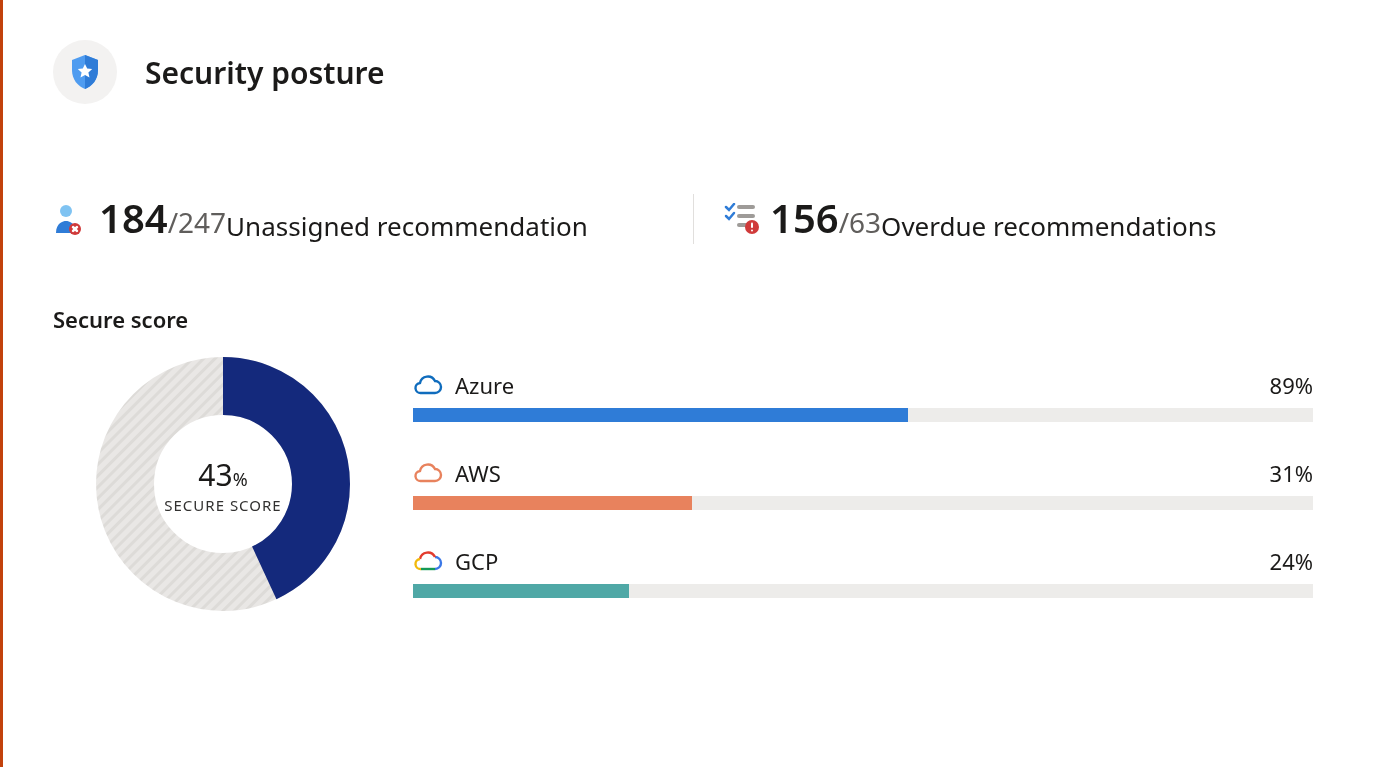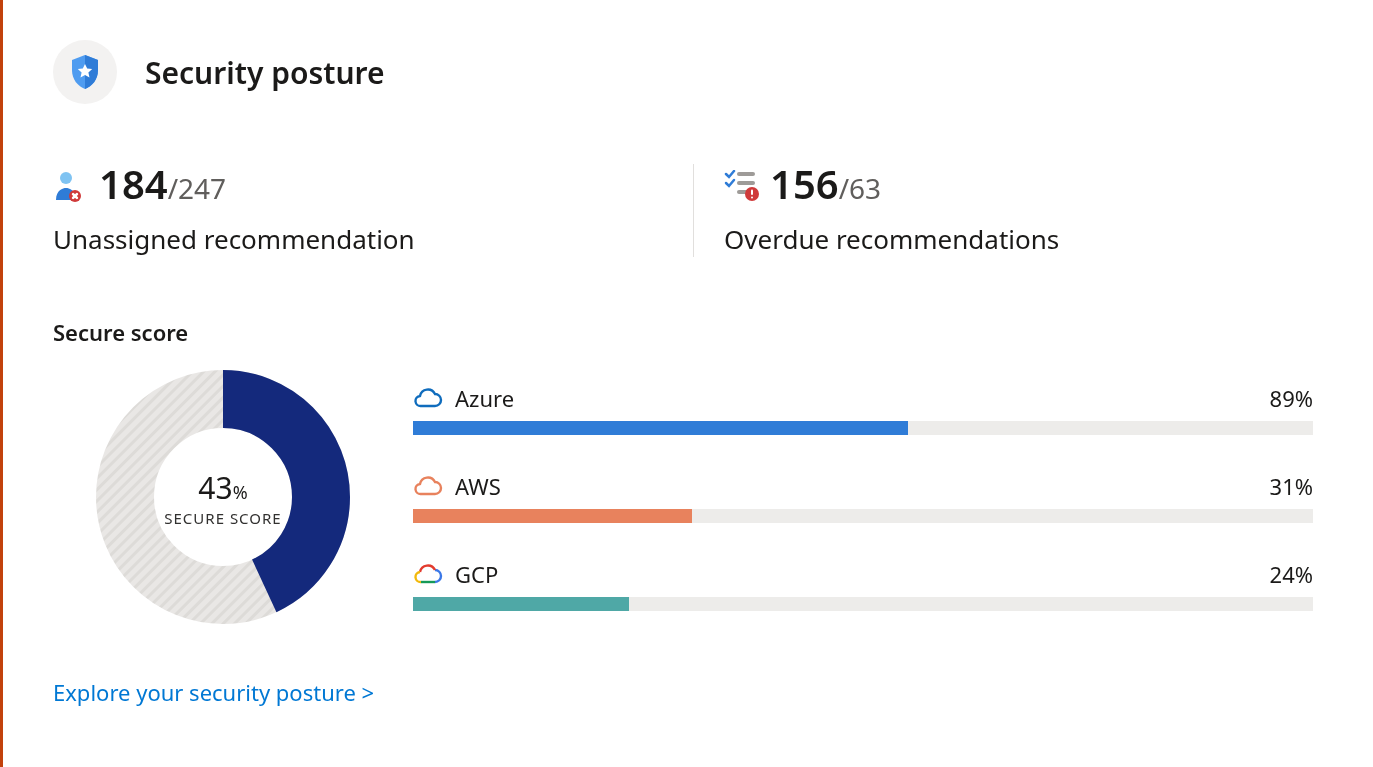--- a/index.html
+++ b/index.html
@@ -1,21 +1,21 @@
 <!DOCTYPE html>
 <html><head>
 <meta charset="utf-8">
 <style>
   html,body{margin:0;padding:0;background:#fff;font-family:"Segoe UI",system-ui,sans-serif;color:#1B1A19;}
   .card{width:1373px;height:767px;box-sizing:border-box;padding:40px 50px;position:relative;border-left:3px solid #c2410c;}
   .header{display:flex;align-items:center;gap:28px;}
   .icon-badge{width:64px;height:64px;border-radius:50%;background:#F3F2F1;display:flex;align-items:center;justify-content:center;}
   .title{font-size:30px;font-weight:600;}
   .stats-row{display:flex;margin-top:60px;}
-  .stat-block{display:flex;flex-direction:column;}
+  .stat-block{display:flex;flex-direction:row;margin-top:30px;}
   .stat-block.first{width:640px;}
   .stat-block.second{border-left:1px solid #E1DFDD;padding-left:30px;}
   .stat-top{display:flex;align-items:center;gap:14px;}
   .stat-icon{width:32px;height:32px;}
   .stat-num-big{font-size:40px;font-weight:600;line-height:1;}
   .stat-num-small{font-size:28px;font-weight:400;color:#605E5C;}
   .stat-label{font-size:26px;color:#1B1A19;margin-top:14px;}
   .secure-title{font-size:22px;font-weight:600;margin-top:60px;}
   .score-section{display:flex;align-items:center;margin-top:20px;gap:60px;}
   .donut-wrap{width:260px;height:260px;position:relative;margin-left:40px;}
@@ -159,15 +159,14 @@
           <span class="bar-val">24%</span>
         </div>
         <div class="bar-track">
           <div class="bar-fill" style="width:24%;background:#4FA8A6"></div>
         </div>
       </div>
 
     </div>
   </div>
 
-  <a class="explore-link">Explore your security posture &gt;</a>
 
 </div>
 
 </body></html>

